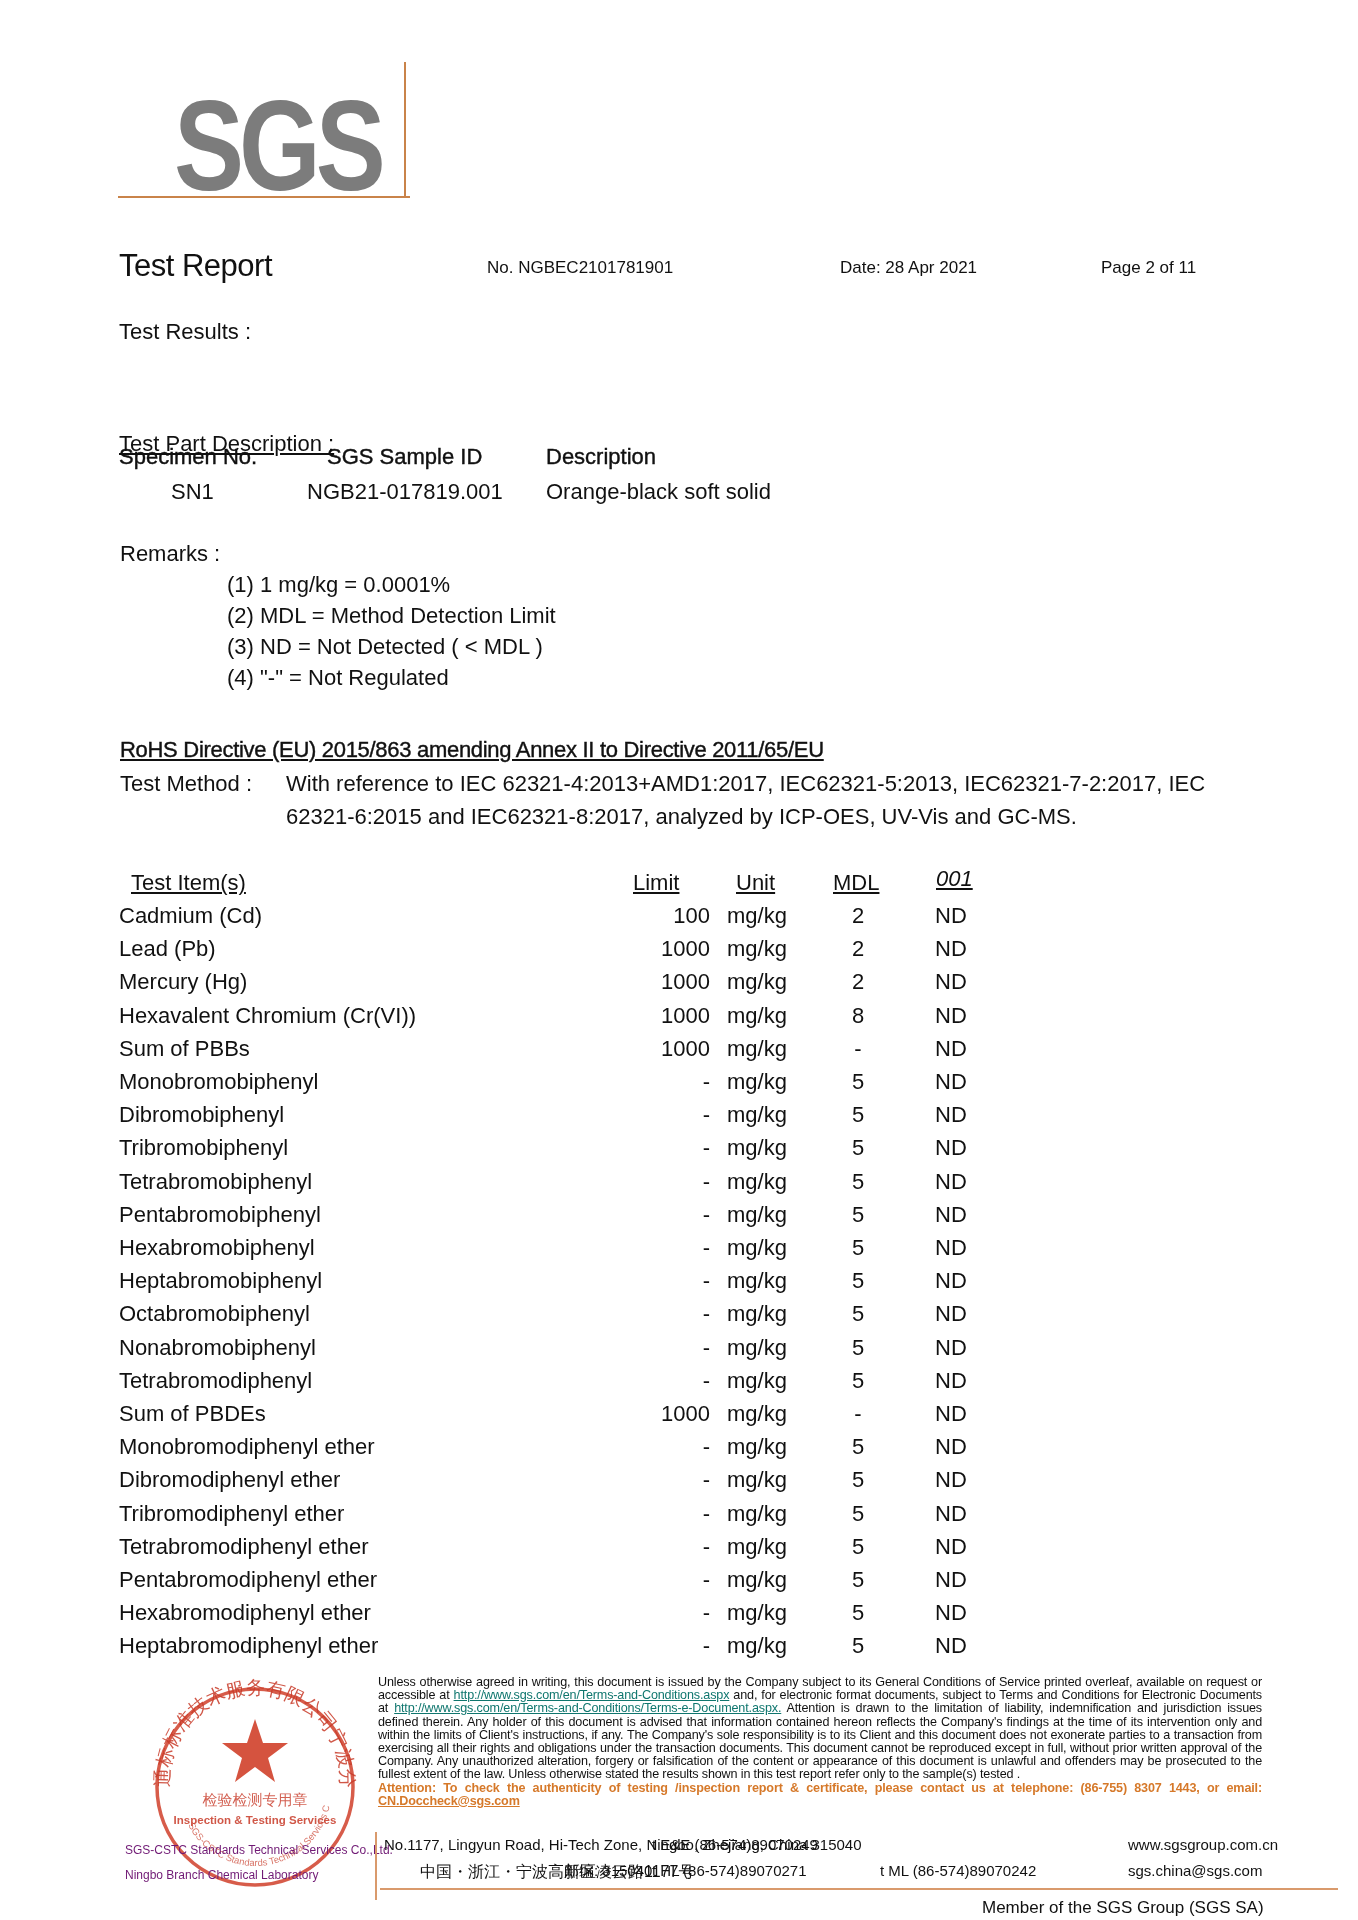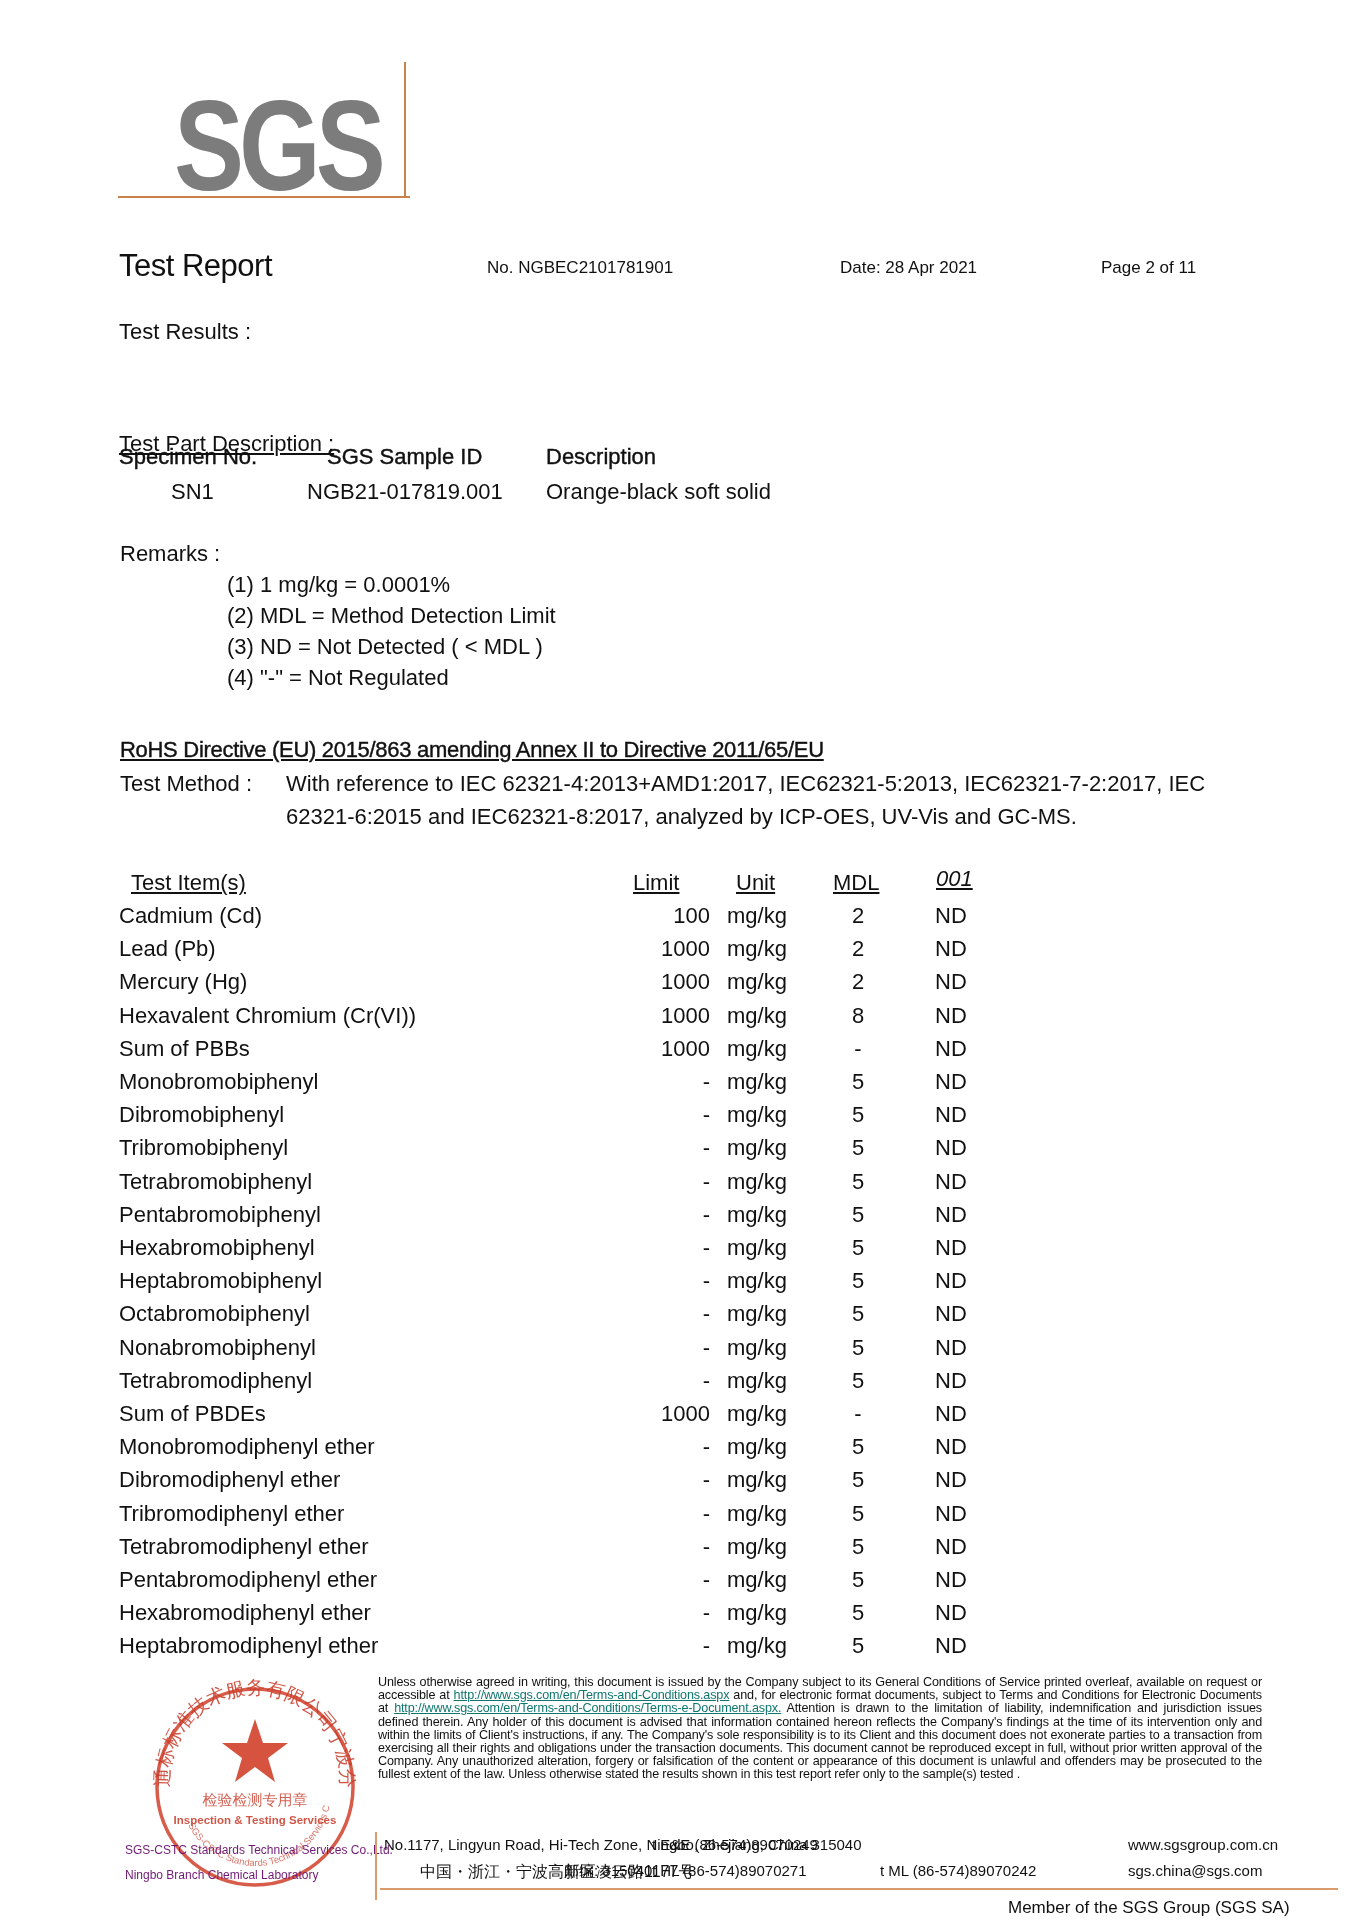--- a/index.html
+++ b/index.html
@@ -263,25 +263,26 @@
     <text font-size="9.5" fill="#c83a28" opacity="0.7" font-family="Liberation Sans, sans-serif">
       <textPath href="#ringBot" startOffset="0%">SGS-CSTC Standards Technical Services Co.,Ltd. Ningbo Branch</textPath>
     </text>
   </svg>
 </div>
 <div class="abs lab-name" style="left:125px; top:1843px;">SGS-CSTC Standards Technical Services Co.,Ltd.</div>
 <div class="abs lab-name" style="left:125px; top:1868px;">Ningbo Branch Chemical Laboratory</div>
 
 <div class="abs footer-text">
   <span>Unless otherwise agreed in writing, this document is issued by the Company subject to its General Conditions of Service printed overleaf, available on request or accessible at </span><a href="#">http://www.sgs.com/en/Terms-and-Conditions.aspx</a><span> and, for electronic format documents, subject to Terms and Conditions for Electronic Documents at </span><a href="#">http://www.sgs.com/en/Terms-and-Conditions/Terms-e-Document.aspx.</a><span> Attention is drawn to the limitation of liability, indemnification and jurisdiction issues defined therein. Any holder of this document is advised that information contained hereon reflects the Company's findings at the time of its intervention only and within the limits of Client's instructions, if any. The Company's sole responsibility is to its Client and this document does not exonerate parties to a transaction from exercising all their rights and obligations under the transaction documents. This document cannot be reproduced except in full, without prior written approval of the Company. Any unauthorized alteration, forgery or falsification of the content or appearance of this document is unlawful and offenders may be prosecuted to the fullest extent of the law. Unless otherwise stated the results shown in this test report refer only to the sample(s) tested .</span>
+  <div class="attn"><span>Attention: To check the authenticity of testing /inspection report &amp; certificate, please contact us at telephone: (86-755) 8307 1443, or email: </span><a href="#">CN.Doccheck@sgs.com</a></div>
 </div>
 
 <div class="abs foot-rule-v"></div>
 <div class="abs addr" style="left:384px; top:1836px;">No.1177, Lingyun Road, Hi-Tech Zone, Ningbo, Zhejiang, China 315040</div>
 <div class="abs addr" style="left:652px; top:1836px;">t E&amp;E (86-574)89070249</div>
 <div class="abs addr" style="left:1128px; top:1836px;">www.sgsgroup.com.cn</div>
 <div class="abs addr" style="left:384px; top:1862px; font-size:16px;padding-left:36px;">中国・浙江・宁波高新区凌云路1177号</div>
 <div class="abs addr" style="left:564px; top:1862px;">邮编: 315040</div>
 <div class="abs addr" style="left:652px; top:1862px;">t HL  (86-574)89070271</div>
 <div class="abs addr" style="left:880px; top:1862px;">t ML  (86-574)89070242</div>
 <div class="abs addr" style="left:1128px; top:1862px;">sgs.china@sgs.com</div>
 <div class="abs foot-rule-h"></div>
-<div class="abs" style="left:1008px; top:1898px; font-size:17px;">Member of the SGS Group (SGS SA)</div>
+<div class="abs" style="left:982px; top:1898px; font-size:17px;">Member of the SGS Group (SGS SA)</div>
 
 </body></html>

